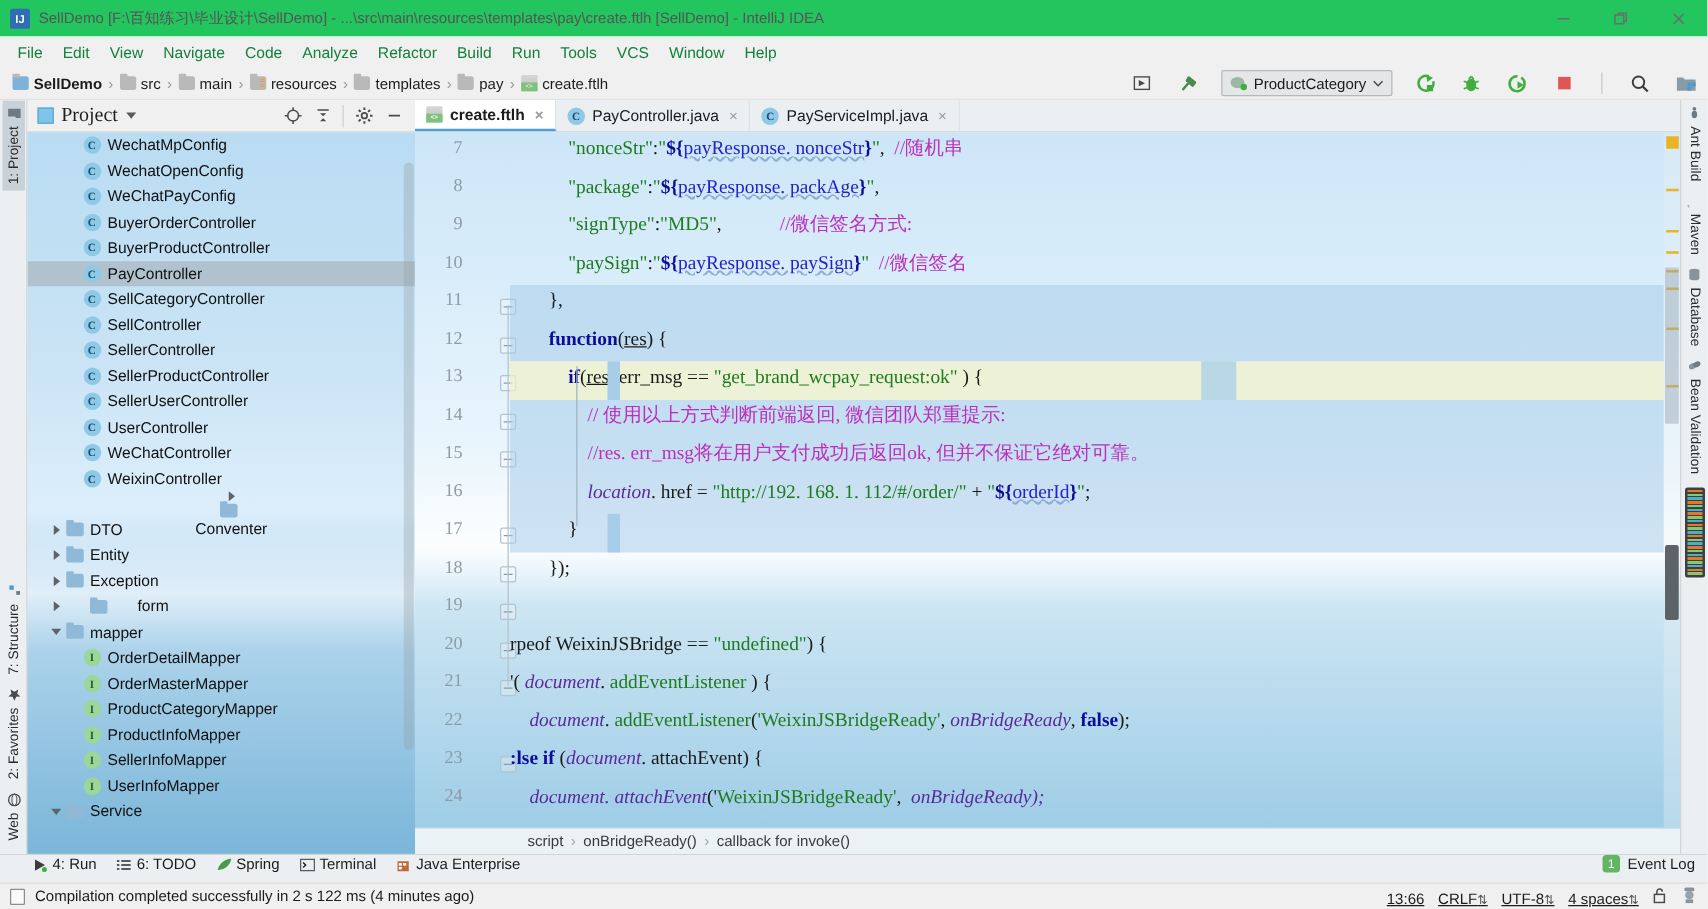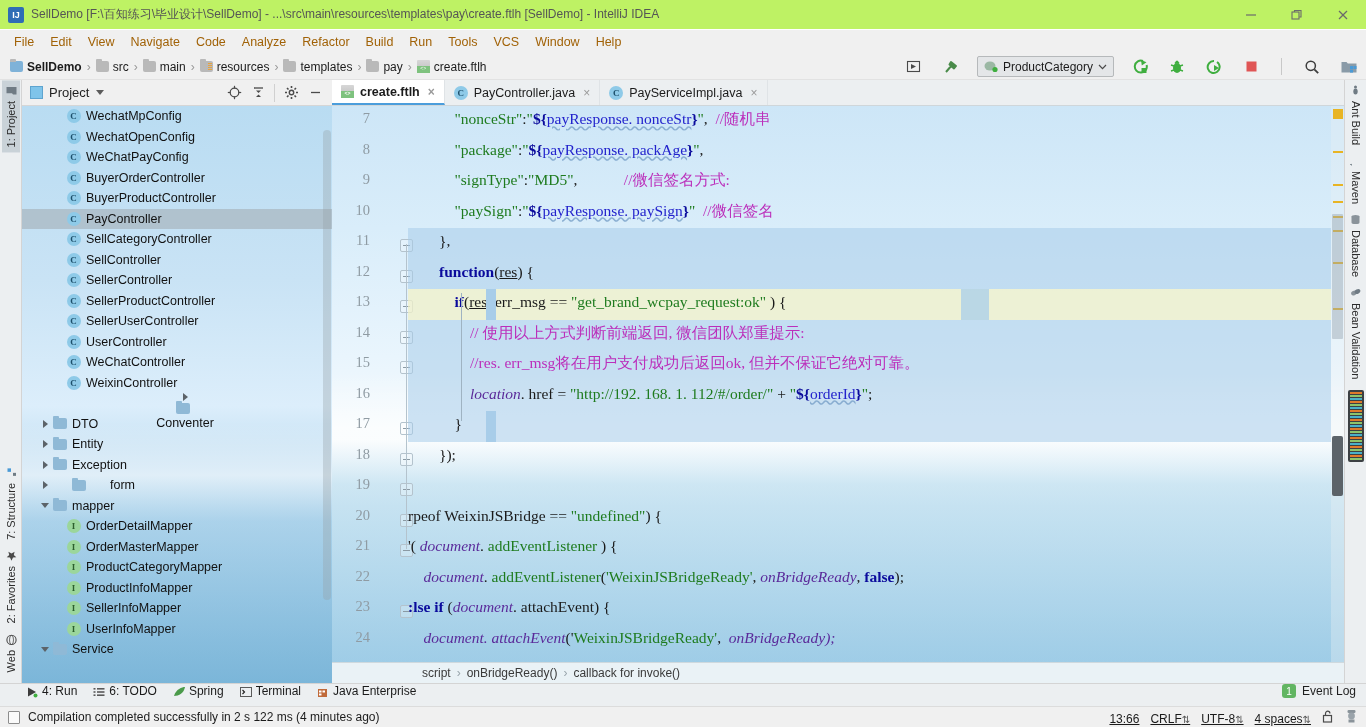--- a/index.html
+++ b/index.html
@@ -8,36 +8,36 @@
     overflow: hidden;
     font-family: "Liberation Sans", sans-serif;
     font-size: 12px;
     color: #1f1f1f;
     background: #f0f0f0;
   }
   .app { position: relative; width: 1366px; height: 727px; display: flex; flex-direction: column; }
 
   
   .titlebar {
-    height: 30px; background: #bef264; display: flex; align-items: center;
+    height: 30px; background: #22c55e; display: flex; align-items: center;
     border-bottom: 1px solid #ffffff; flex: none;
   }
   .title-ico {
     width: 16px; height: 16px; margin: 0 7px 0 8px; flex: none;
     background: #2f6db5; color: #fff; font-size: 9px; font-weight: bold;
     display: flex; align-items: center; justify-content: center; border-radius: 2px;
   }
   .title-text { font-size: 12px; color: #555; white-space: nowrap; }
   .winbtns { margin-left: auto; display: flex; height: 30px; }
   .winbtn { width: 46px; height: 30px; display: flex; align-items: center; justify-content: center; color: #5b5b5b; }
   .winbtn svg { display:block; }
 
   
   .menubar { height: 24px; background: #f0f0f0; display: flex; align-items: center; padding-left: 6px; flex: none; }
-  .menuitem { padding: 2px 8px; font-size: 12.5px; color: #a16207; white-space: nowrap; }
+  .menuitem { padding: 2px 8px; font-size: 12.5px; color: #15803d; white-space: nowrap; }
 
   
   .navbar {
     height: 26px; background: #f0f0f0; display: flex; align-items: center;
     padding-left: 8px; flex: none; border-bottom: 1px solid #e2e2e2;
   }
   .crumb { display: flex; align-items: center; gap: 4px; padding: 0 2px; white-space: nowrap; }
   .crumb .lbl { font-size: 12px; color: #1b1b1b; }
   .crumb.first .lbl { font-weight: bold; }
   .crumb-sep { color: #9a9a9a; font-size: 12px; margin: 0 3px; }
@@ -77,21 +77,21 @@
   .vstripe.left .bottomgroup { margin-top: auto; margin-bottom: 6px; display:flex; flex-direction:column; }
   .vico { width: 11px; height: 11px; flex: none; }
 
   
   .projpanel { width: 310px; flex: none; display: flex; flex-direction: column; background: #cfe4f2; position: relative; }
   .proj-head {
     height: 26px; display: flex; align-items: center; background: #f0f0f0;
     border-bottom: 1px solid #d6d6d6; padding-left: 8px; flex: none;
   }
   .proj-head .sq { width: 13px; height: 13px; background: #7fc4ea; border: 1px solid #5ea4cf; margin-right: 6px; }
-  .proj-head .ttl { font-size: 13px; }
+  .proj-head .ttl { font-size: 16px; font-family: Liberation Serif, serif; }
   .caret-dn { width: 0; height: 0; border-left: 4px solid transparent; border-right: 4px solid transparent;
               border-top: 5px solid #5b5b5b; margin-left: 7px; }
   .proj-head .tools { margin-left: auto; display: flex; align-items: center; gap: 2px; padding-right: 6px; }
   .proj-head .divider { width:1px; height:18px; background:#d0d0d0; margin:0 3px; }
   .tree {
     flex: 1; overflow: hidden; position: relative;
     background-image:
       linear-gradient(to bottom, rgba(255,255,255,0.0) 0%, rgba(255,255,255,0.0) 55%, rgba(255,255,255,0.55) 64%, rgba(176,214,236,0.5) 72%, rgba(120,180,215,0.55) 100%),
       linear-gradient(to bottom, #b9dcf2 0%, #c9e3f5 30%, #dceefb 52%, #a9d0ea 70%, #7fb8db 100%);
   }

